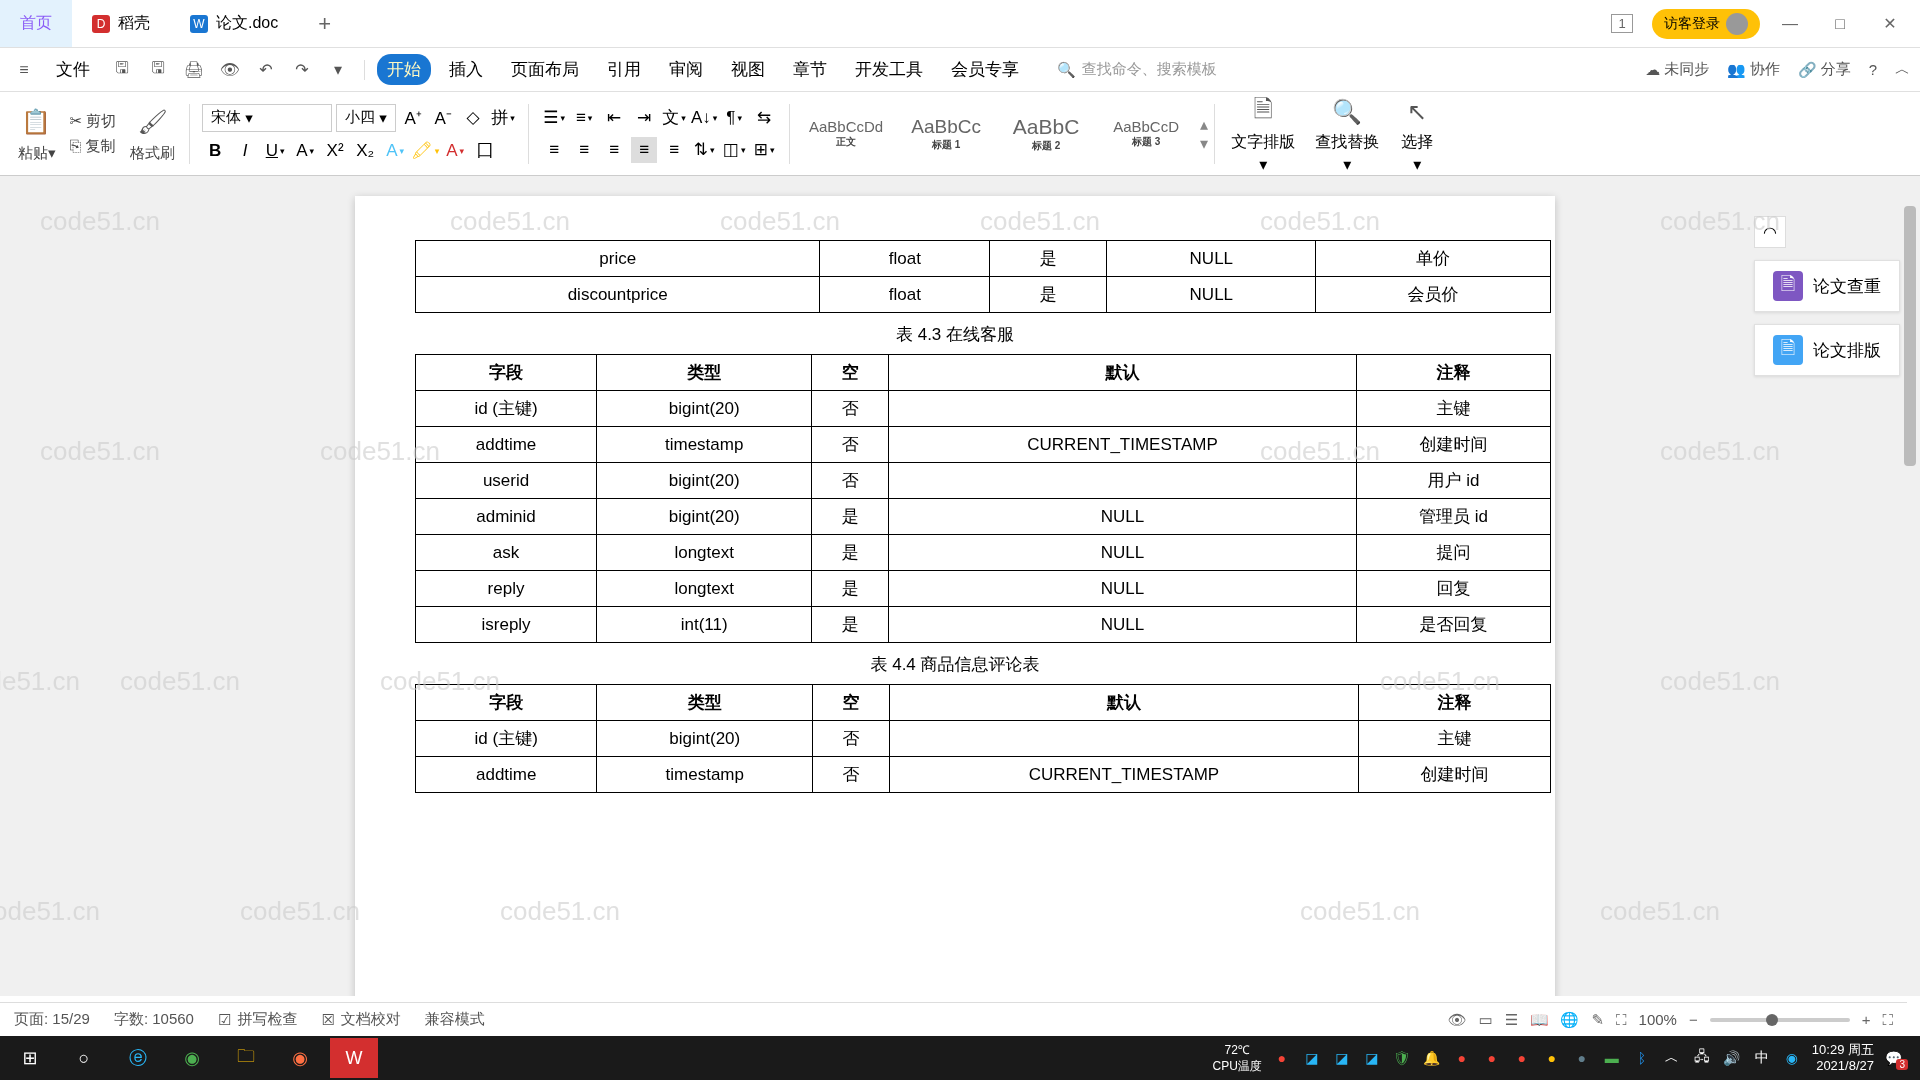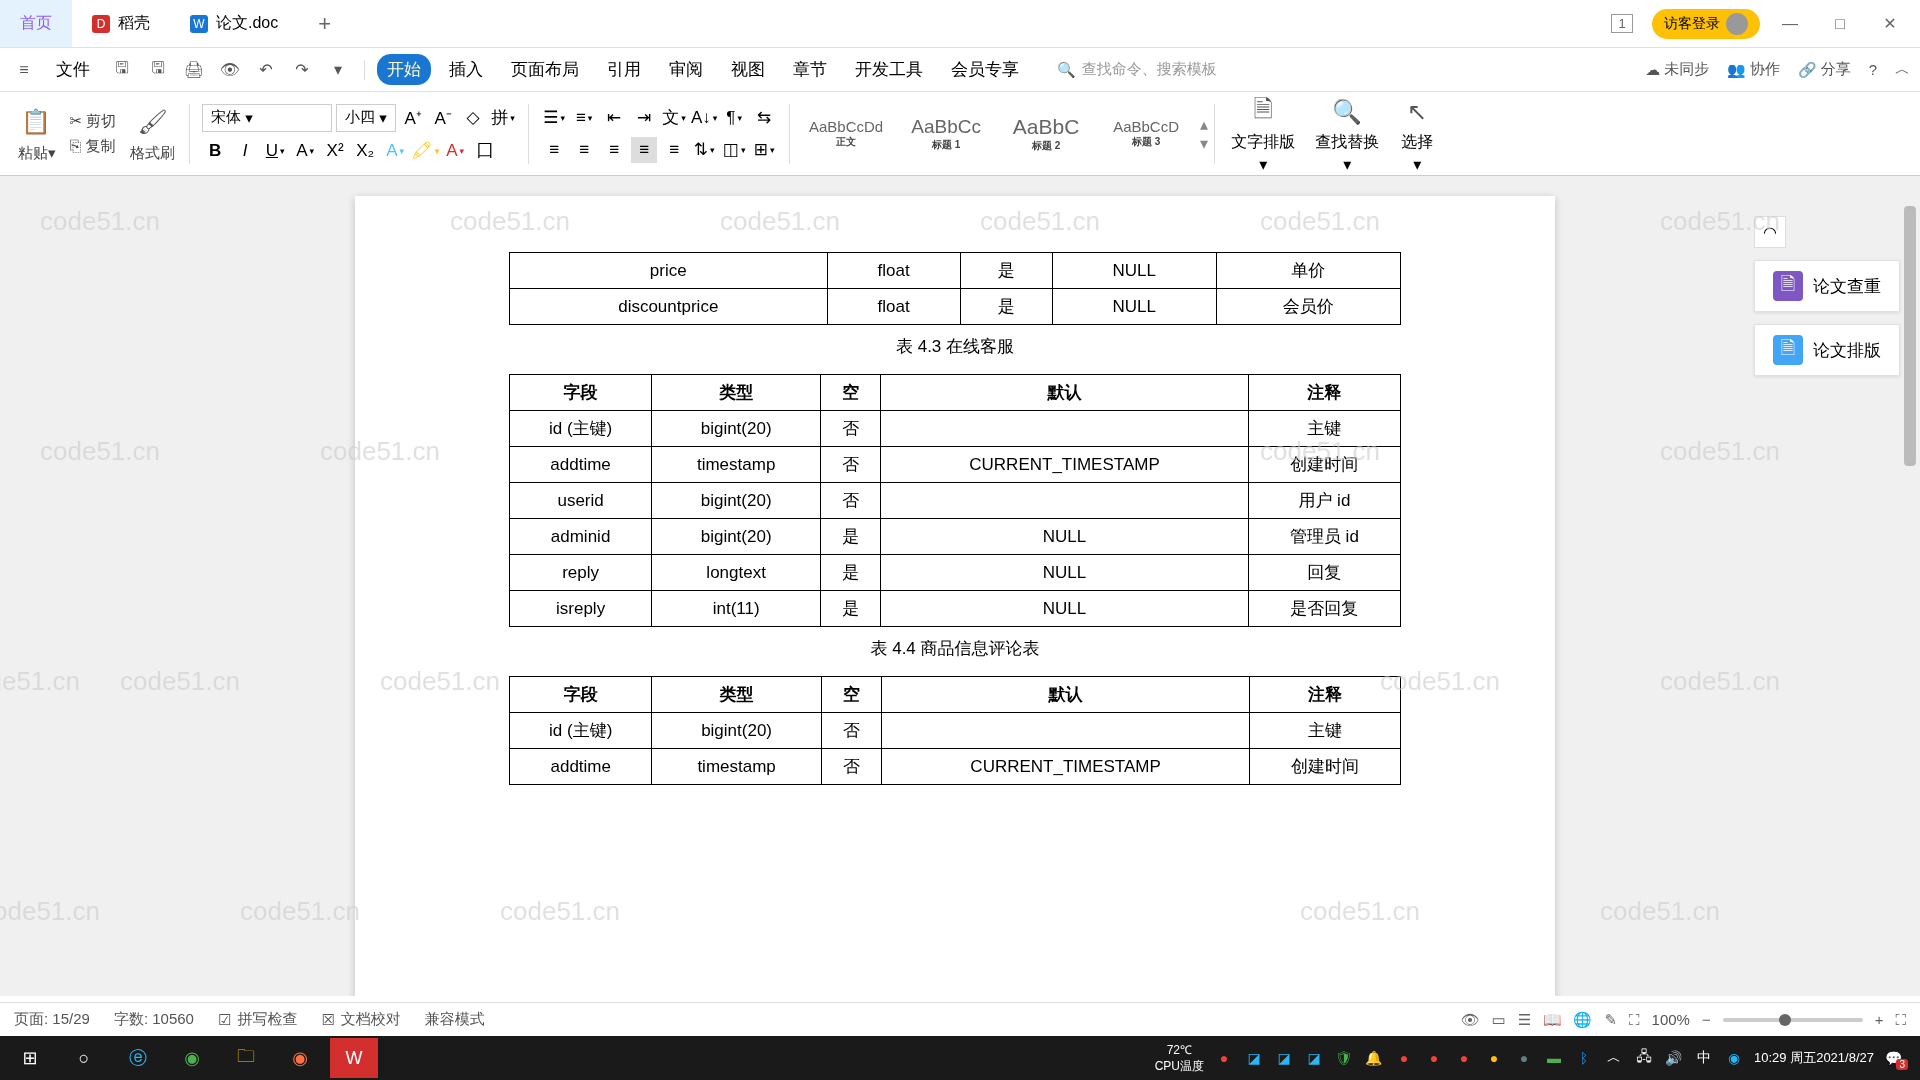--- a/index.html
+++ b/index.html
@@ -42,50 +42,50 @@
 .fmt-btn { width:26px; height:26px; display:flex; align-items:center; justify-content:center; font-size:17px; cursor:pointer; }
 .fmt-btn.dd::after { content:"▾"; font-size:9px; margin-left:2px; }
 .style-box { min-width:100px; height:60px; border:1px solid transparent; display:flex; flex-direction:column; align-items:center; justify-content:center; cursor:pointer; }
 .style-preview { font-size:15px; color:#666; }
 .style-name { font-size:10px; color:#444;font-weight:bold; }
 .big-action { display:flex; flex-direction:column; align-items:center; gap:2px; padding:0 10px; cursor:pointer; }
 
 
 .doc-area { position:relative; height:820px; background:#f0f0f0; overflow:hidden; }
 .page { position:absolute; left:355px; top:20px; width:1200px; background:#fff; box-shadow:0 2px 8px rgba(0,0,0,.2); padding:40px 60px; min-height:900px; }
-table.dt { border-collapse:collapse; width:892px; margin:16px auto 10px; font-size:17px; }
+table.dt { border-collapse:collapse; width:1136px; margin:4px auto 10px; font-size:17px; }
 table.dt td, table.dt th { border:1.5px solid #000; padding:6px 8px; text-align:center; }
 .cap { text-align:center; font-size:17px; margin:8px 0; }
 .wm-overlay { position:absolute; inset:0; pointer-events:none; }
 .wm { position:absolute; color:#ccc; font-size:26px; opacity:.6; }
 .wm-red { position:absolute; color:#e53935; font-size:38px; font-weight:500; top:300px; left:550px; }
 
 
 .side-actions { position:absolute; right:20px; top:40px; display:flex; flex-direction:column; gap:12px; }
 .collapse-toggle { width:32px; height:32px; background:#fff; border:1px solid #ddd; display:flex; align-items:center; justify-content:center; cursor:pointer; }
 .side-btn { background:#fff; border:1px solid #e0e0e0; display:flex; align-items:center; gap:10px; padding:10px 18px; font-size:17px; cursor:pointer; box-shadow:0 1px 3px rgba(0,0,0,.1); }
 .side-btn .sb-icon { width:30px; height:30px; border-radius:4px; display:flex; align-items:center; justify-content:center; color:#fff; font-size:18px; }
 .sb-icon.purple { background:#7e57c2; }
 .sb-icon.blue { background:#42a5f5; }
 
 
-.statusbar { position:absolute; bottom:44px; left:0; right:0; height:34px; background:#fff; border-top:1px solid #ddd; display:flex; align-items:center; padding:0 14px; font-size:15px; color:#555; gap:24px; }
+.statusbar { position:absolute; bottom:44px; left:0; right:13px; height:34px; background:#fff; border-top:1px solid #ddd; display:flex; align-items:center; padding:0 14px; font-size:15px; color:#555; gap:24px; }
 .sb-check { display:flex; align-items:center; gap:6px; }
 .sb-right { margin-left:auto; display:flex; align-items:center; gap:12px; }
 .sb-ico { cursor:pointer; color:#666; }
 .zoom-slider { width:140px; height:4px; background:#ccc; position:relative; border-radius:2px; }
 .zoom-thumb { position:absolute; width:12px; height:12px; background:#666; border-radius:50%; top:-4px; left:40%; }
 
 
 .taskbar { position:absolute; bottom:0; left:0; right:0; height:44px; background:#1a1a1a; display:flex; align-items:center; padding:0 6px; gap:6px; }
 .tb-btn { width:48px; height:40px; display:flex; align-items:center; justify-content:center; color:#fff; font-size:18px; cursor:pointer; }
 .tb-btn.win { color:#fff; }
 .tb-tray { margin-left:auto; display:flex; align-items:center; gap:10px; color:#fff; font-size:13px; padding-right:10px; }
 .tray-ico { width:20px; height:20px; display:flex; align-items:center; justify-content:center; cursor:pointer; font-size:14px; }
-.clock { display:flex; align-items:flex-end; font-size:13px; line-height:1.2; }
+.clock { display:flex; flex-direction:column; align-items:flex-end; font-size:13px; line-height:1.2; }
 
 
 .vscroll { position:absolute; right:2px; top:0; width:16px; height:100%; background:#f0f0f0; }
 .vscroll-thumb { position:absolute; left:2px; width:12px; background:#bbb; border-radius:4px; top:30px; height:260px; }
 </style>
 </head>
 <body>
 
 <div class="titlebar">
   <div class="tab home">
@@ -286,20 +286,27 @@
             <td>否</td>
             <td></td>
             <td>用户 id</td>
           </tr>
       <tr>
             <td>adminid</td>
             <td>bigint(20)</td>
             <td>是</td>
             <td>NULL</td>
             <td>管理员 id</td>
+          </tr>
+      <tr>
+            <td>ask</td>
+            <td>longtext</td>
+            <td>是</td>
+            <td>NULL</td>
+            <td>提问</td>
           </tr>
       <tr>
             <td>reply</td>
             <td>longtext</td>
             <td>是</td>
             <td>NULL</td>
             <td>回复</td>
           </tr>
       <tr>
             <td>isreply</td>

